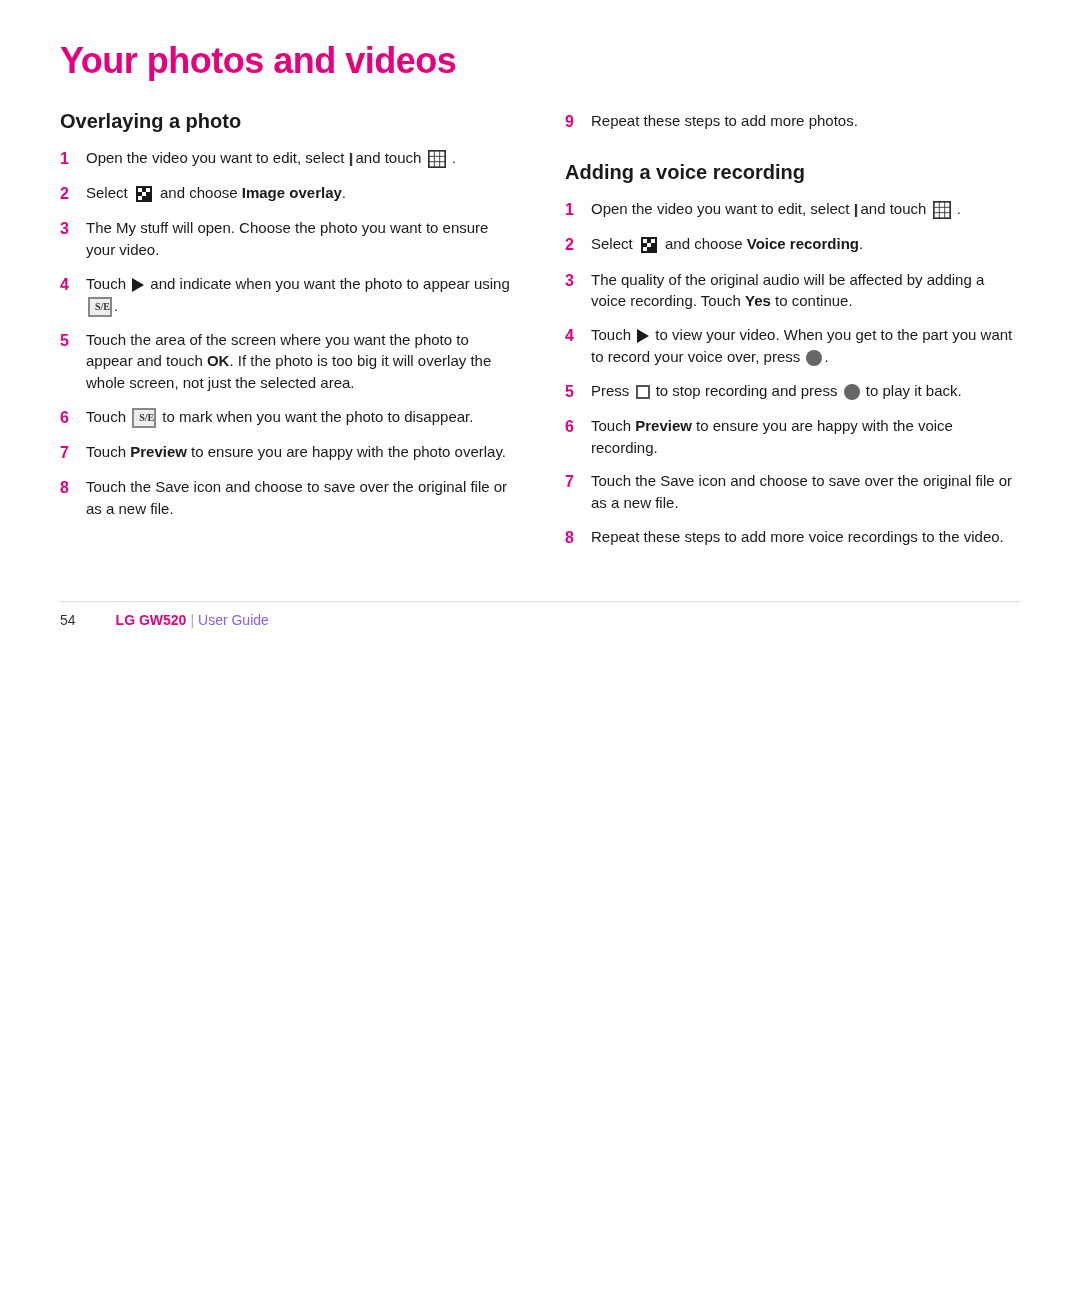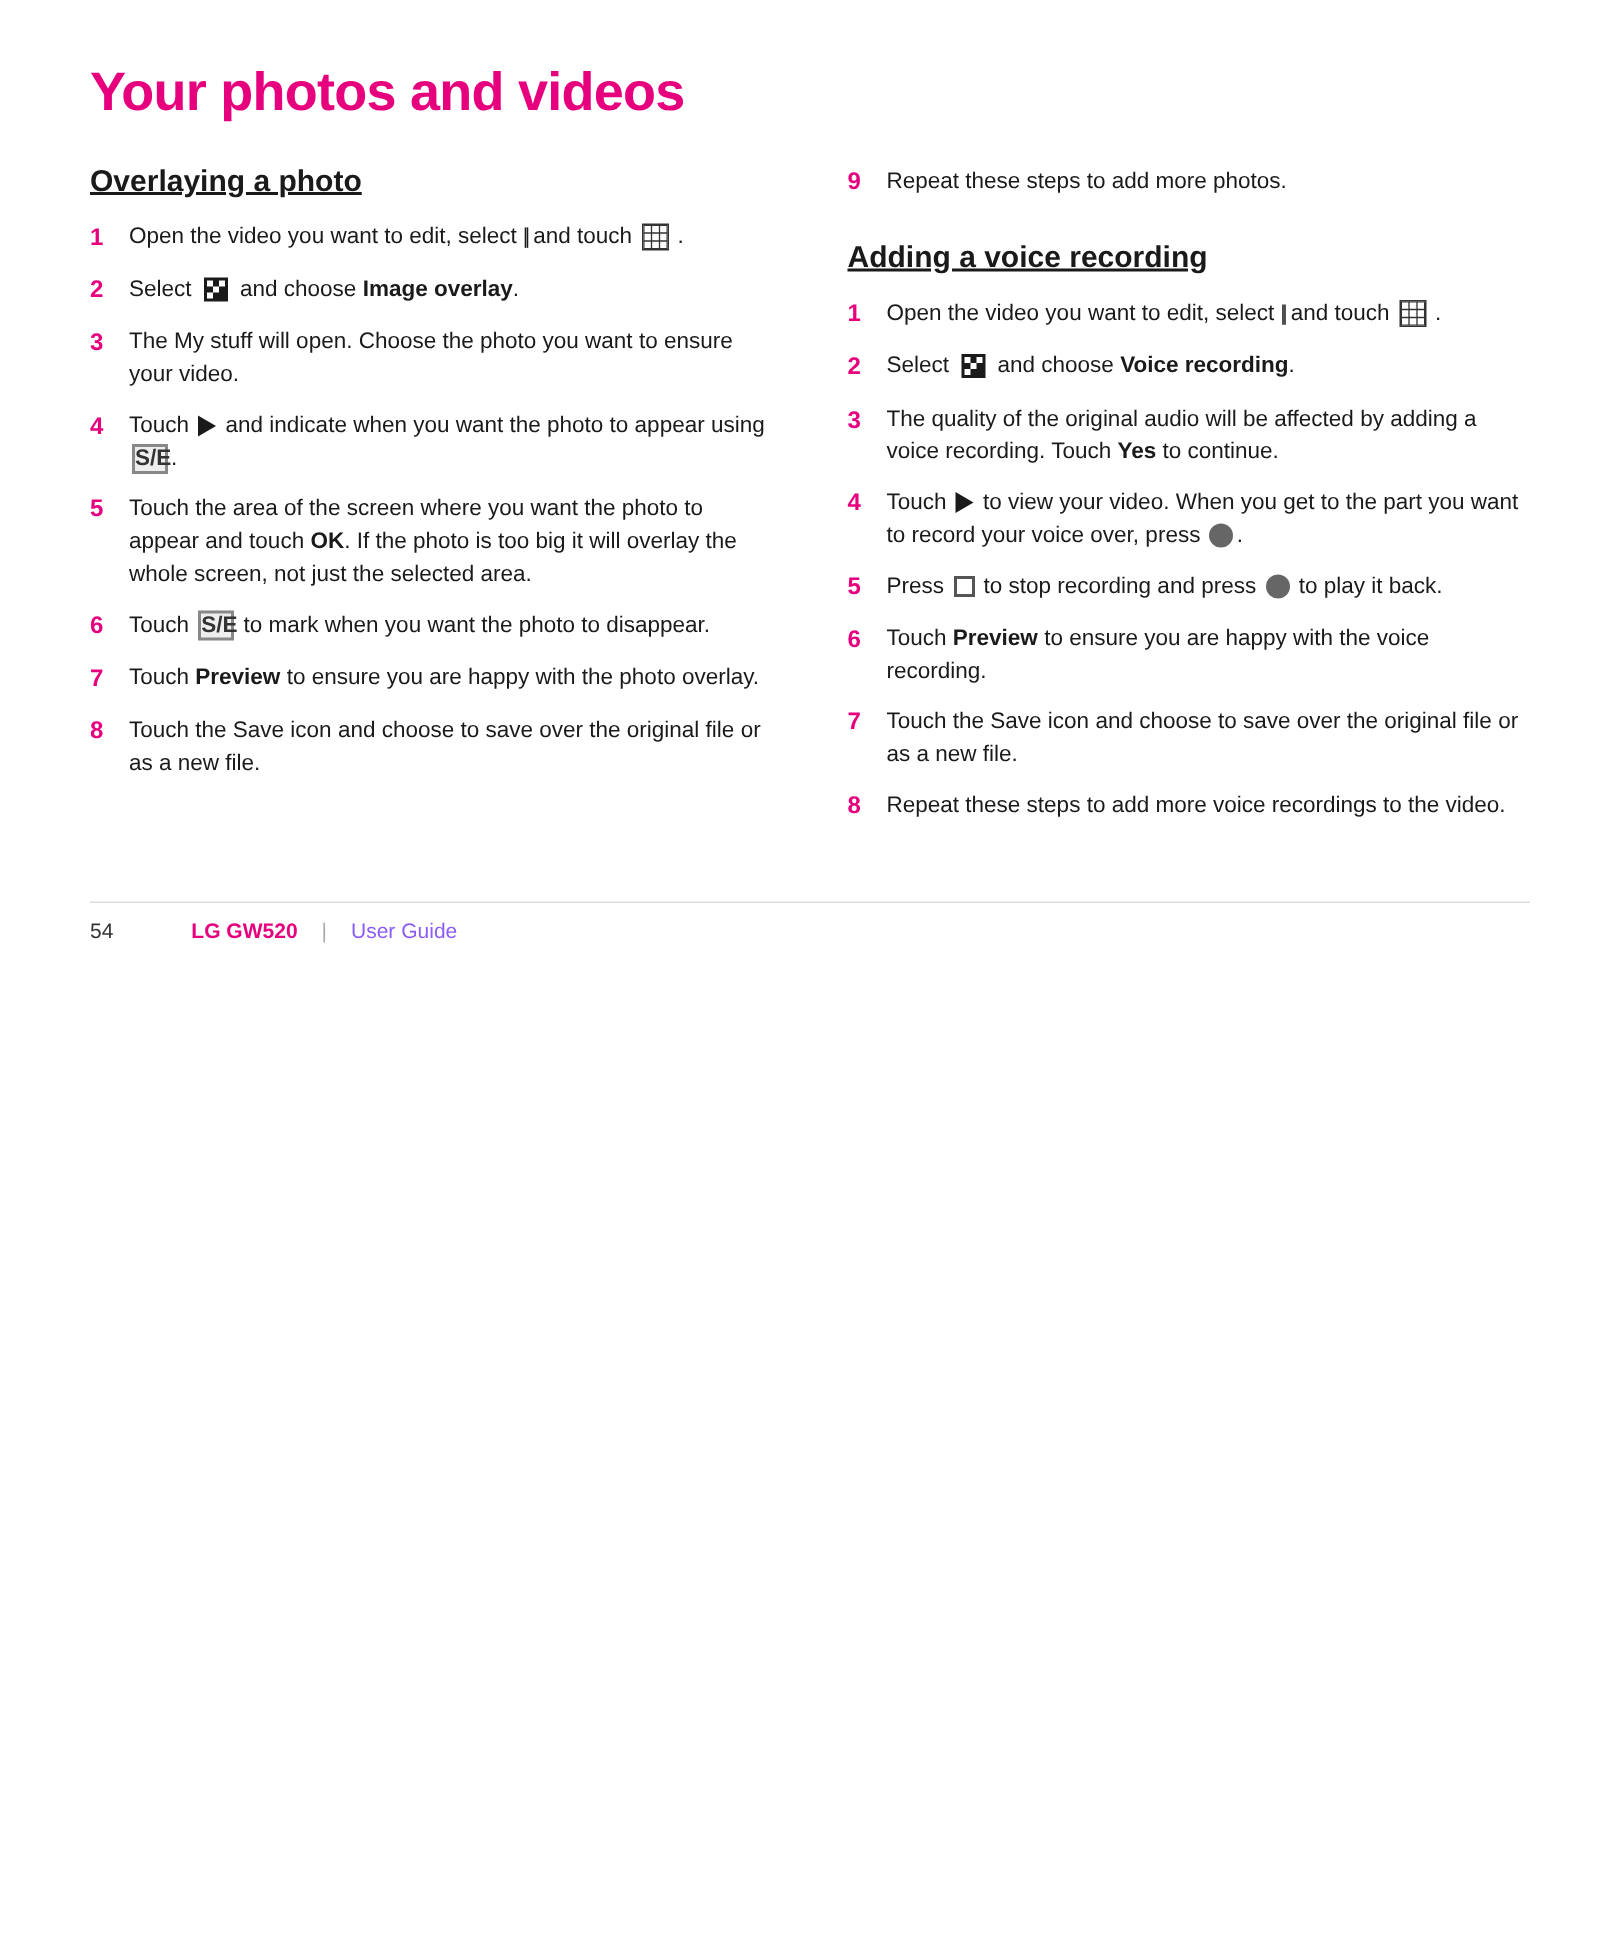--- a/index.html
+++ b/index.html
@@ -28,21 +28,20 @@
       flex: 1;
     }
     .col-right {
       flex: 1;
     }
     .section-title {
       font-size: 20px;
       font-weight: 700;
       color: #1a1a1a;
       margin-bottom: 14px;
-      text-decoration: underline;
     }
     ol.steps {
       list-style: none;
       padding: 0;
       margin: 0;
     }
     ol.steps li {
       display: flex;
       align-items: flex-start;
       margin-bottom: 12px;
@@ -77,27 +76,27 @@
       border-left: 12px solid #1a1a1a;
       vertical-align: middle;
       margin: 0 2px;
     }
     .icon-se {
       display: inline-block;
       width: 24px;
       height: 20px;
       border: 2px solid #888;
       background: #eee;
-      font-size: 15px;
-      font-weight: 700;
-      text-align: center;
+      font-size: 10px;
+      font-weight: 700;
+      text-align: right;
       line-height: 16px;
       vertical-align: middle;
       margin: 0 2px;
-      font-family: Liberation Sans, sans-serif;
+      font-family: Liberation Serif, serif;
       color: #333;
     }
     .icon-circle {
       display: inline-block;
       width: 16px;
       height: 16px;
       border-radius: 50%;
       background: #666;
       vertical-align: middle;
       margin: 0 2px;
@@ -110,21 +109,21 @@
       background: transparent;
       vertical-align: middle;
       margin: 0 2px;
     }
     .footer {
       margin-top: 40px;
       padding-top: 10px;
       border-top: 1px solid #ddd;
       display: flex;
       align-items: center;
-      gap: 16px;
+      gap: 4px;
     }
     .footer-page {
       font-size: 14px;
       color: #333;
       font-weight: 400;
     }
     .footer-brand {
       color: #e6007e;
       font-weight: 700;
       font-size: 14px;

